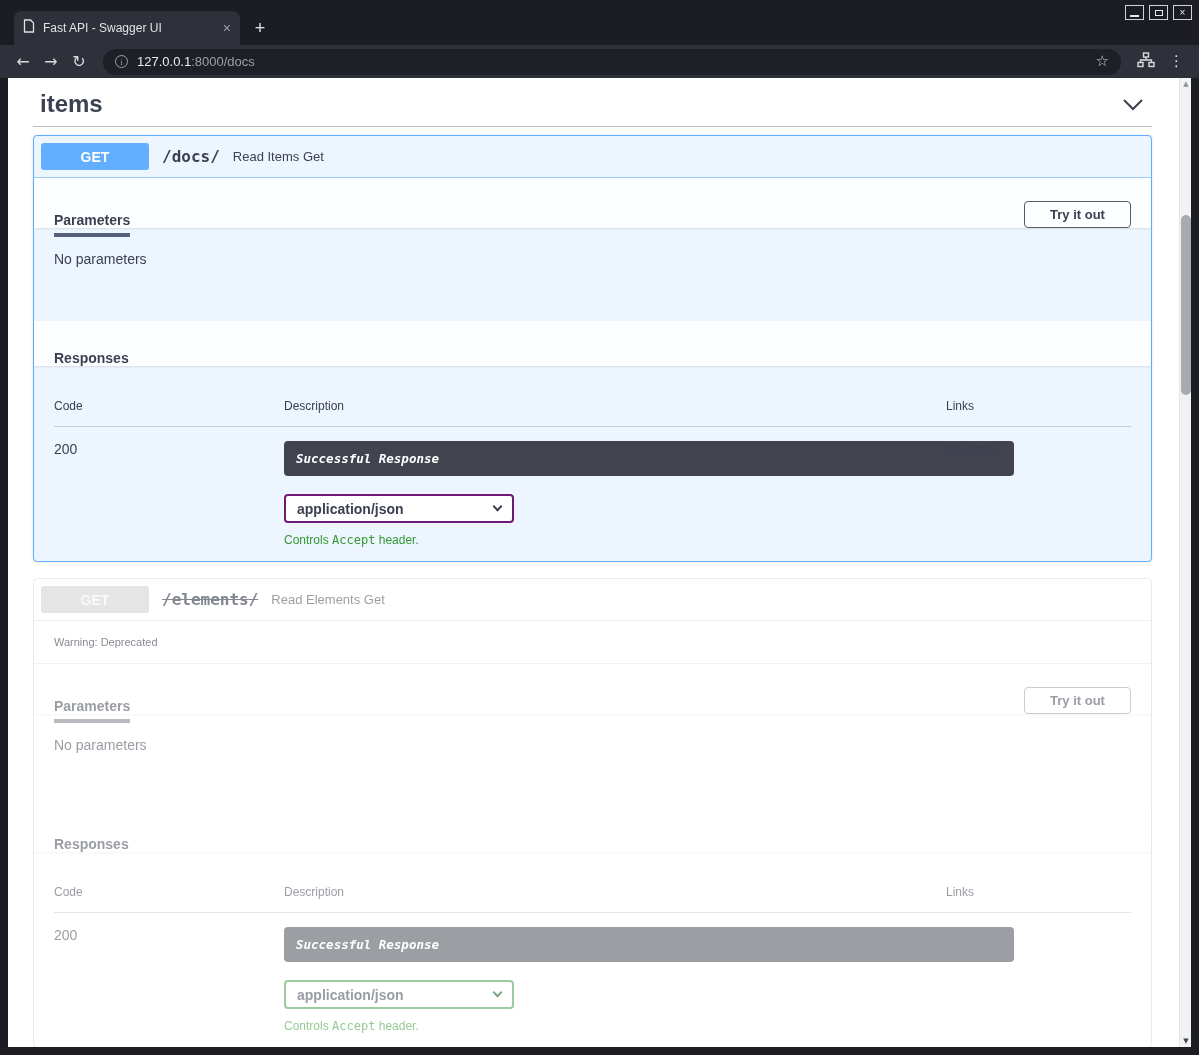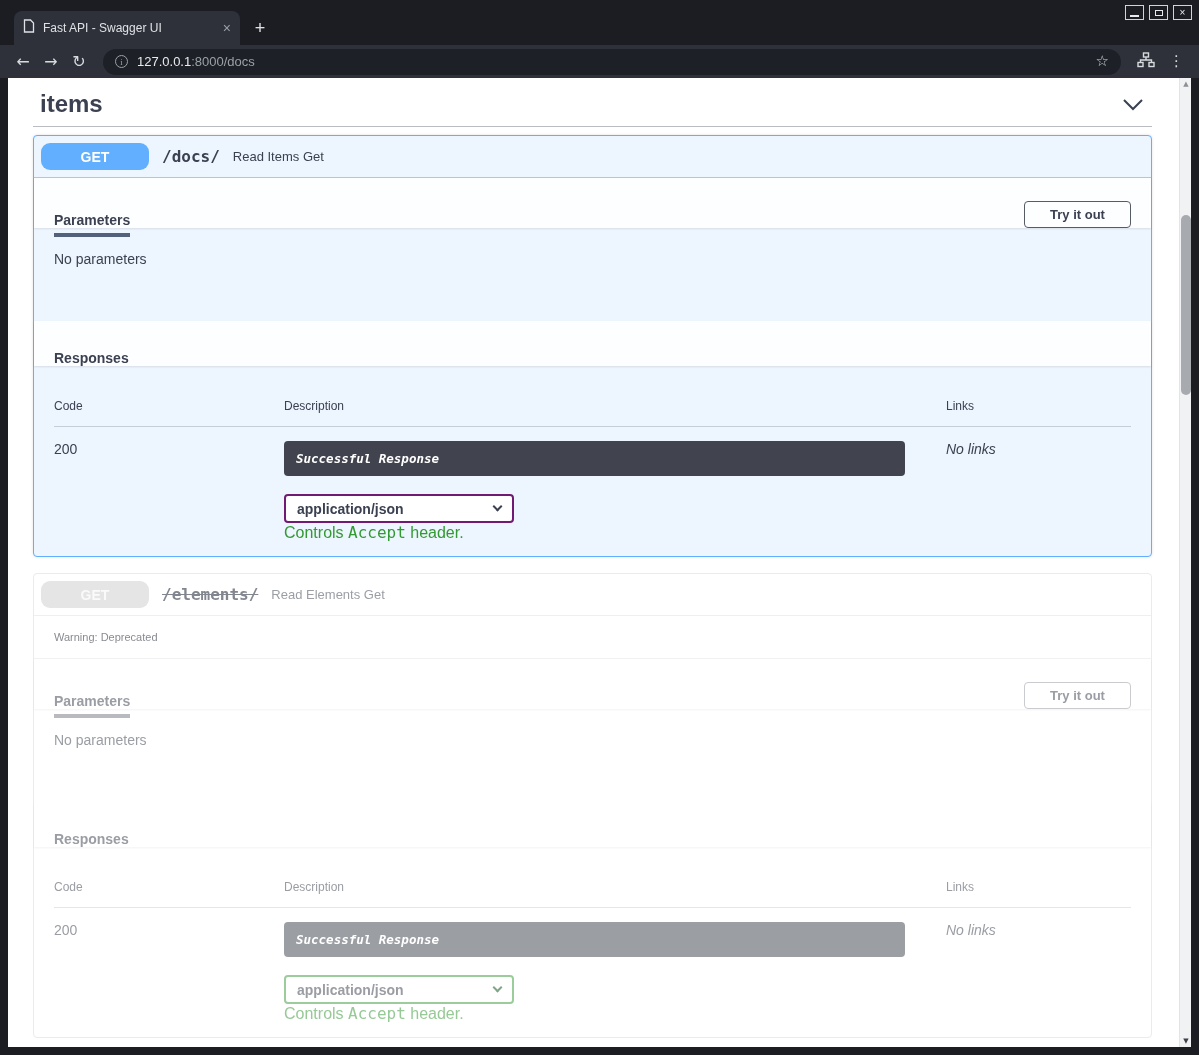--- a/index.html
+++ b/index.html
@@ -40,21 +40,21 @@
   .section-title{font-size:24px;font-weight:bold;color:#3b4151}
   .chev-icon svg{display:block}
 
   
   .opblock{border-radius:4px}
   .op-active{margin-top:8px;border:1px solid #61affe;background:#edf5fe;box-shadow:0 0 3px rgba(0,0,0,.12)}
   .op-dep{margin-top:16px;border:1px solid #ebebeb;background:#fff}
   .op-summary{display:flex;align-items:center;gap:13px;padding:7px;cursor:pointer}
   .op-active .op-summary{border-bottom:1px solid #9ecdfc}
   .op-dep .op-summary{border-bottom:1px solid #efefef}
-  .method{min-width:108px;height:27px;border-radius:9px;display:flex;align-items:center;justify-content:center;font-weight:bold;font-size:14px;color:#fff}
+  .method{min-width:108px;height:27px;border-radius:3px;display:flex;align-items:center;justify-content:center;font-weight:bold;font-size:14px;color:#fff}
   .op-active .method{background:#61affe}
   .op-dep .method{background:#e5e5e5;color:#fafafa}
   .path{font-family:"DejaVu Sans Mono",monospace;font-weight:bold;font-size:16px;color:#3b4151}
   .op-dep .path{color:#82868f;text-decoration:line-through}
   .op-desc{font-size:13px;color:#3b4151}
   .op-dep .op-desc{color:#9b9ea5}
   .dep-warning{padding:15px 20px;font-size:11px;color:#888b92;border-bottom:1px solid #f1f1f1}
 
   .sec-header{min-height:45px;display:flex;justify-content:space-between;align-items:flex-end;padding:0 20px;background:rgba(255,255,255,.86);box-shadow:0 1px 2px rgba(0,0,0,.1)}
   .sec-header.params{min-height:50px}
@@ -73,27 +73,27 @@
 
   .resp-body{padding:33px 20px 14px}
   .resp-head,.resp-row{display:grid;grid-template-columns:230px 662px 1fr}
   .resp-head{padding-bottom:13px;border-bottom:1px solid rgba(59,65,81,.22)}
   .op-dep .resp-head{border-bottom-color:#e6e6e6}
   .col-h{font-size:12px;font-weight:normal;color:#3b4151}
   .op-dep .col-h{color:#9a9da3}
   .resp-row{padding-top:14px}
   .resp-code{font-size:14px;color:#3b4151}
   .op-dep .resp-code{color:#9a9da3}
-  .resp-desc-box{width:621px;background:#41444e;border-radius:4px;color:#fff;font-family:"DejaVu Sans Mono",monospace;font-style:italic;font-weight:bold;font-size:12.5px;padding:10px 12px;margin-bottom:18px}
+  .resp-desc-box{width:730px;background:#41444e;border-radius:4px;color:#fff;font-family:"DejaVu Sans Mono",monospace;font-style:italic;font-weight:bold;font-size:12.5px;padding:10px 12px;margin-bottom:18px}
   .op-dep .resp-desc-box{background:#9b9ea3}
   .media-select{width:230px;height:29px;border:2px solid #701a75;border-radius:4px;background:#fff;display:flex;align-items:center;justify-content:space-between;padding:0 11px;font-size:14px;font-weight:bold;color:#3b4151;font-family:"Liberation Sans",sans-serif}
   .op-dep .media-select{border-color:#9ccb9c;color:#9a9da3}
   .sel-arrow{width:7px;height:7px;border-right:2px solid #3b4151;border-bottom:2px solid #3b4151;transform:rotate(45deg);margin-top:-4px}
   .op-dep .sel-arrow{border-color:#7fa689}
-  .controls-note{margin-top:0;font-size:16px;color:#339933}
+  .controls-note{margin-top:10px;font-size:12px;color:#339933}
   .op-dep .controls-note{color:#96c996}
   .ctl-code{font-family:"DejaVu Sans Mono",monospace}
   .resp-links{font-size:14px;font-style:italic;color:#3b4151}
   .op-dep .resp-links{color:#9a9da3}
 </style>
 </head>
 <body>
 
 <div class="window">
 

